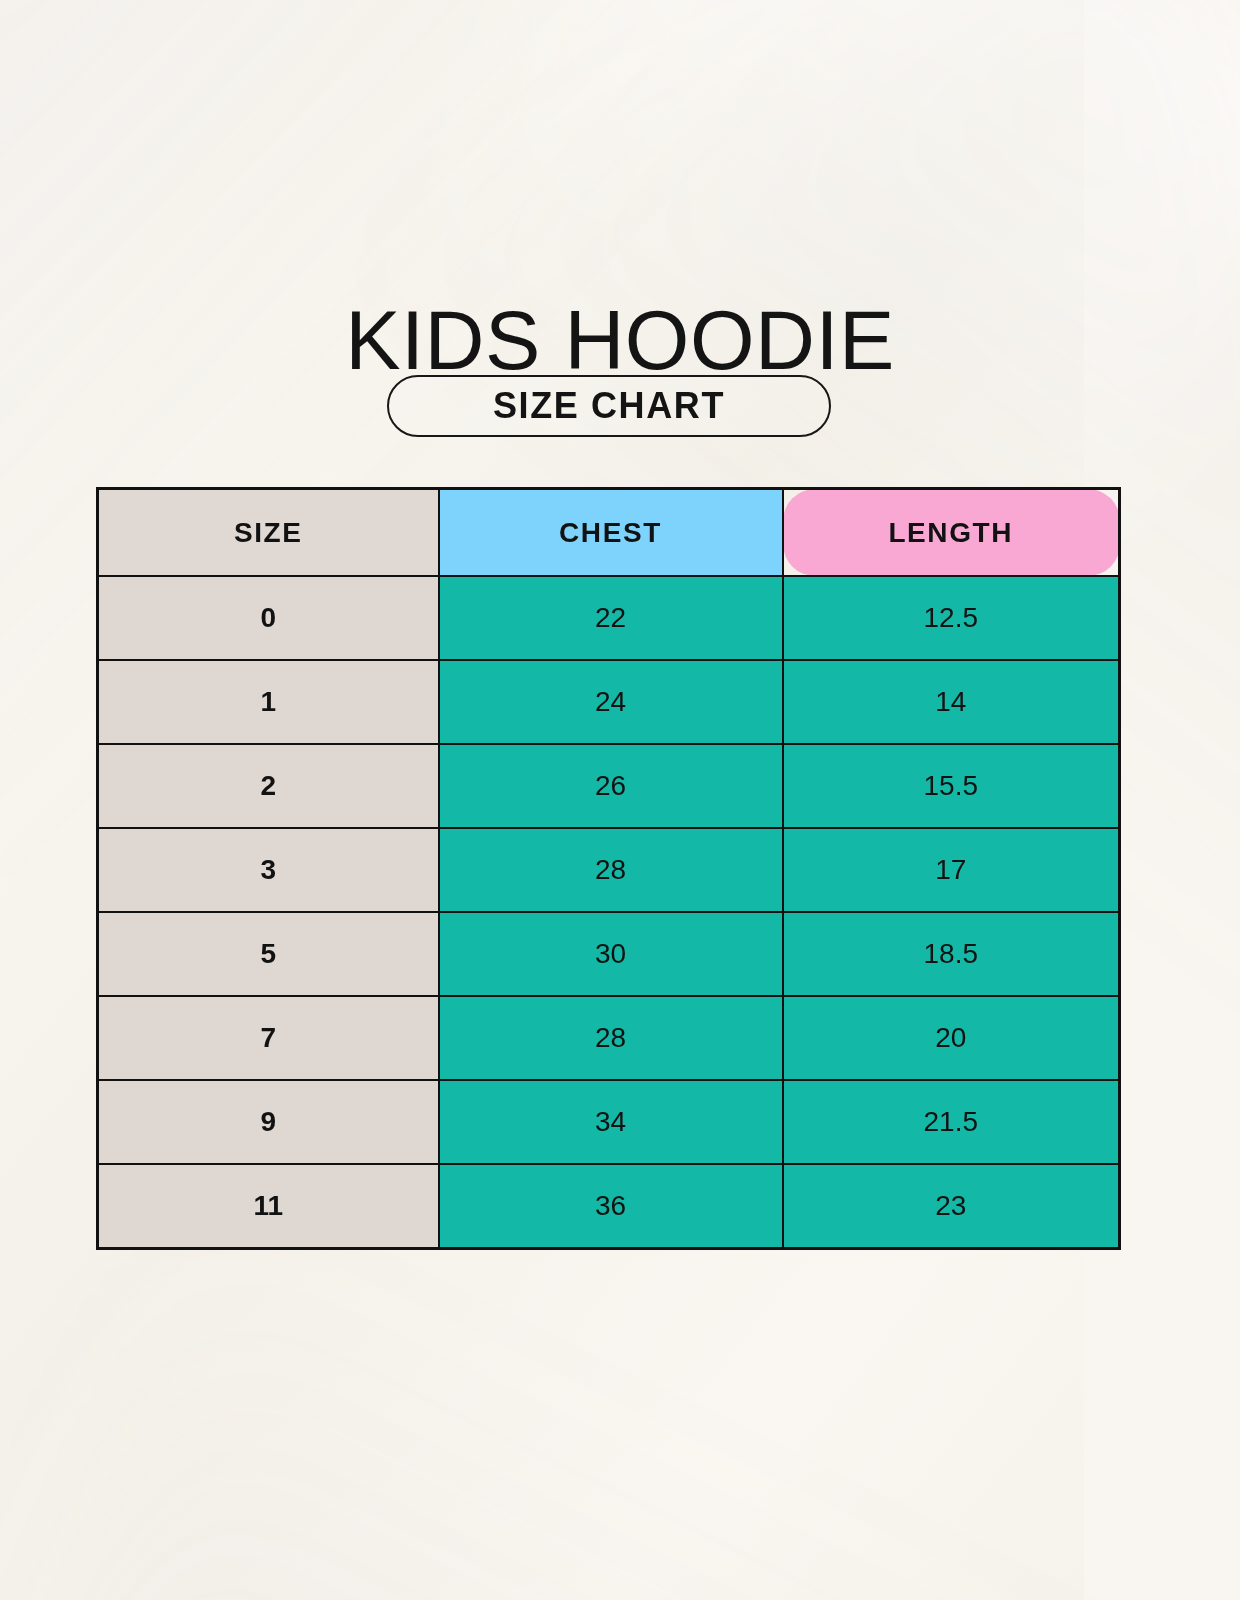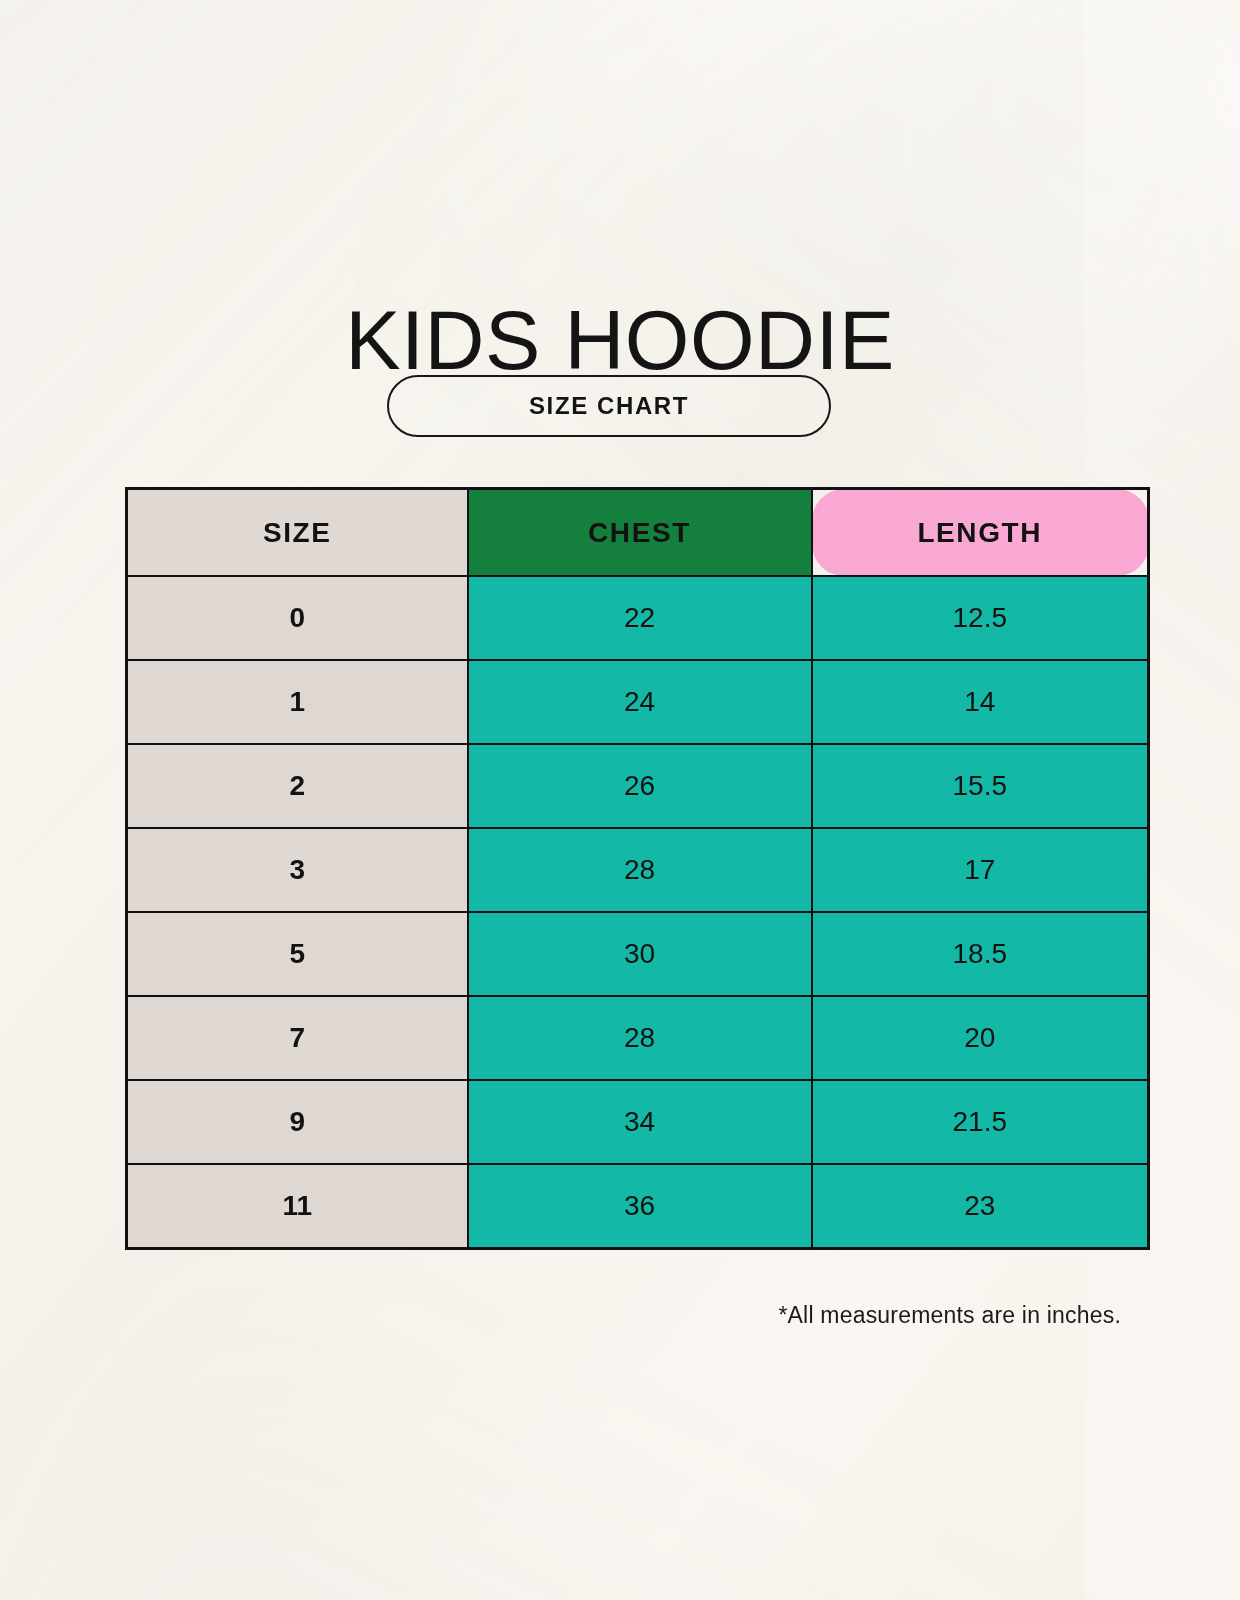--- a/index.html
+++ b/index.html
@@ -98,33 +98,32 @@
     height: 62px;
     box-sizing: border-box;
     border: 2.6px solid #171717;
     border-radius: 999px;
     display: flex;
     align-items: center;
     justify-content: center;
     background: rgba(255,255,255,0.08);
   }
   .pill-label {
-    font-size: 24px;
+    font-size: 36px;
     font-weight: 700;
     letter-spacing: 1.6px;
     color: #141414;
   }
 
   
   .table-wrap {
     position: absolute;
     left: 96px;
     top: 487px;
     width: 1025px;
-    margin-left: 29px;
   }
   table.size-table {
     border-collapse: collapse;
     table-layout: fixed;
     width: 1025px;
     border: 3px solid #111111;
   }
   table.size-table col.c-size   { width: 341px; }
   table.size-table col.c-chest  { width: 344px; }
   table.size-table col.c-length { width: 337px; }
@@ -137,21 +136,21 @@
     color: #121212;
   }
 
   thead th {
     height: 83px;
     font-size: 28px;
     font-weight: 700;
     letter-spacing: 1.6px;
   }
   th.h-size   { background: #DFD8D3; }
-  th.h-chest  { background: #15803d; }
+  th.h-chest  { background: #7dd3fc; }
   th.h-length { background: #f9a8d4; border-radius: 32px; }
 
   tbody td {
     height: 80px;
     font-size: 28px;
   }
   td.cell-size {
     background: #DED7D2;
     font-weight: 700;
   }
@@ -242,15 +241,14 @@
         </tr>
         <tr>
           <td class="cell-size">11</td>
           <td class="cell-val">36</td>
           <td class="cell-val">23</td>
         </tr>
       </tbody>
     </table>
   </div>
 
-  <div class="footnote">*All measurements are in inches.</div>
 
 </div>
 
 </body></html>

